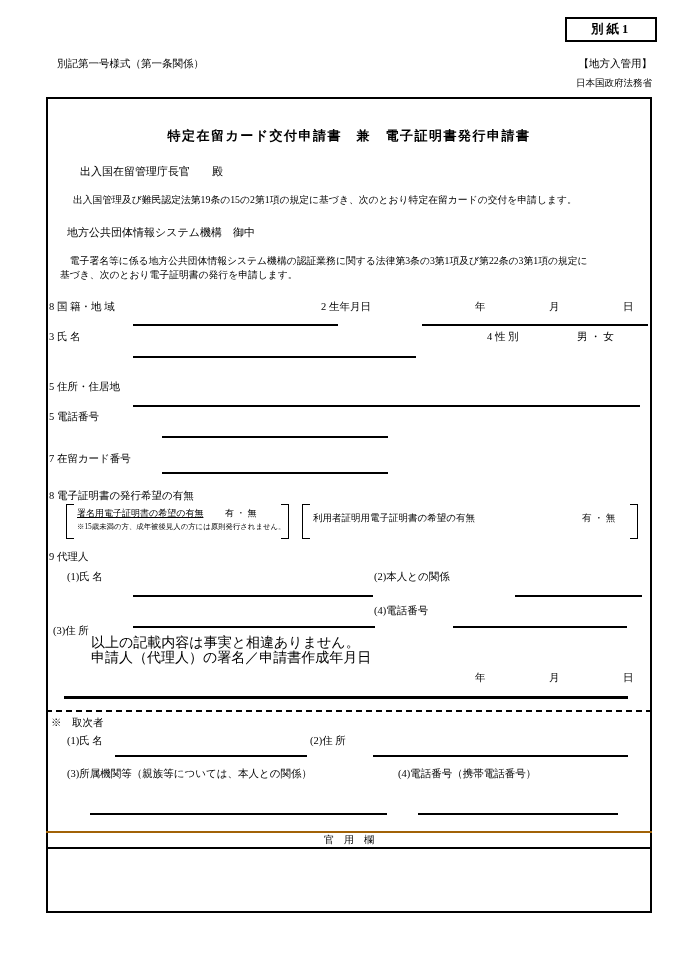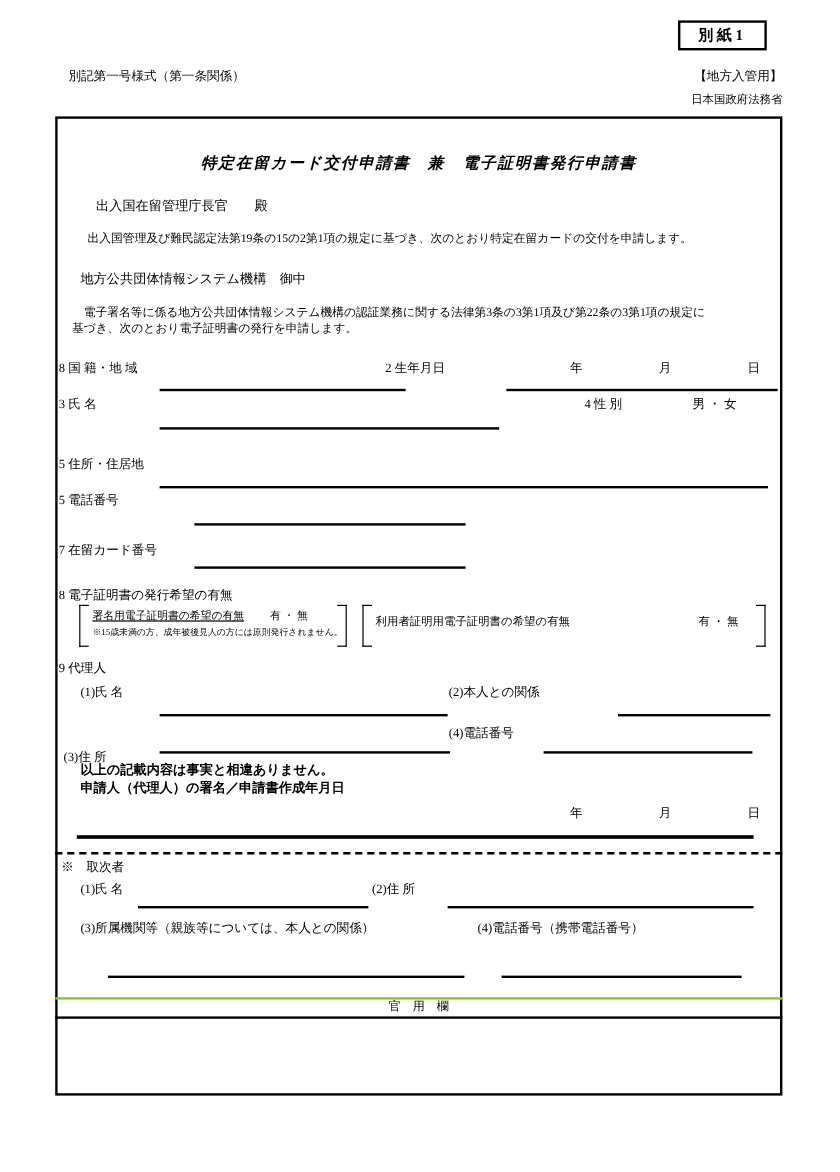--- a/index.html
+++ b/index.html
@@ -10,45 +10,45 @@
     font-family:"Liberation Serif","DejaVu Serif",serif;
     color:#000;
     overflow:hidden;
   }
   .abs { position:absolute; white-space:nowrap; }
   .lbl { font-size:10.5px; }
   .tiny { font-size:7.4px; }
   .line { position:absolute; background:#000; height:2px; }
 
   .badge {
-    position:absolute; left:565px; top:17px; width:74px; height:25px;
+    position:absolute; left:565px; top:17px; width:92px; height:25px;
     border:2px solid #000; text-align:center;
     font-size:12.5px; font-weight:bold; letter-spacing:3px; line-height:21px;
   }
   .main-box {
     position:absolute; left:46px; top:97px; width:606px; height:816px;
     border:2px solid #000; background:#fff;
   }
   .title {
     position:absolute; left:46px; top:127px; width:606px;
-    text-align:center; font-size:13px; font-weight:bold; letter-spacing:1.5px;font-style:italic;
+    text-align:center; font-size:13px; font-weight:bold; letter-spacing:1.5px;
   }
   .para { position:absolute; font-size:9.8px; line-height:14px; white-space:nowrap; }
   .gothic-bold {
     font-family:"Liberation Sans","DejaVu Sans",sans-serif;
-    font-weight:bold; font-size:11px;
+    font-weight:normal; font-size:14px;margin-left:24px;
   }
   .bracket-l, .bracket-r { position:absolute; width:8px; height:35px; top:504px; }
   .bracket-l { border-left:1.5px solid #000; border-top:1.5px solid #000; border-bottom:1.5px solid #000; }
   .bracket-r { border-right:1.5px solid #000; border-top:1.5px solid #000; border-bottom:1.5px solid #000; }
   .thick { position:absolute; background:#000; height:3px; }
   .dashed { position:absolute; border-top:2px dashed #000; height:0; }
   .band {
     position:absolute; left:46px; top:831px; width:606px; height:18px;
-    border-top:2px solid #84cc16; border-bottom:2px solid #000;
+    border-top:2px solid #a16207; border-bottom:2px solid #000;
     text-align:center; font-size:10px; line-height:14px;
   }
 </style>
 </head>
 <body>
 
 <div class="badge">別紙1</div>
 <div class="abs lbl" style="left:57px;top:57px;">別記第一号様式（第一条関係）</div>
 <div class="abs lbl" style="right:48px;top:57px;">【地方入管用】</div>
 <div class="abs" style="right:48px;top:77px;font-size:9.5px;">日本国政府法務省</div>

